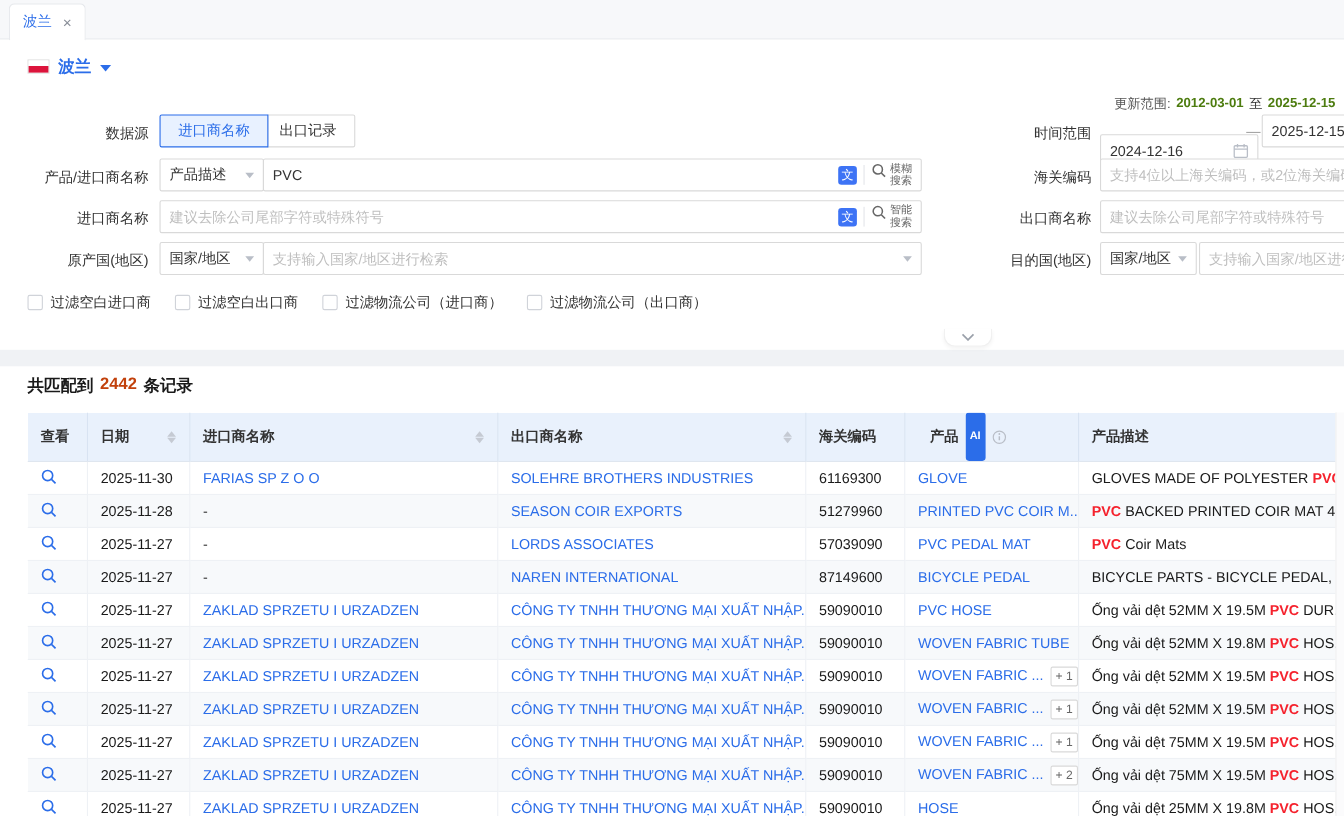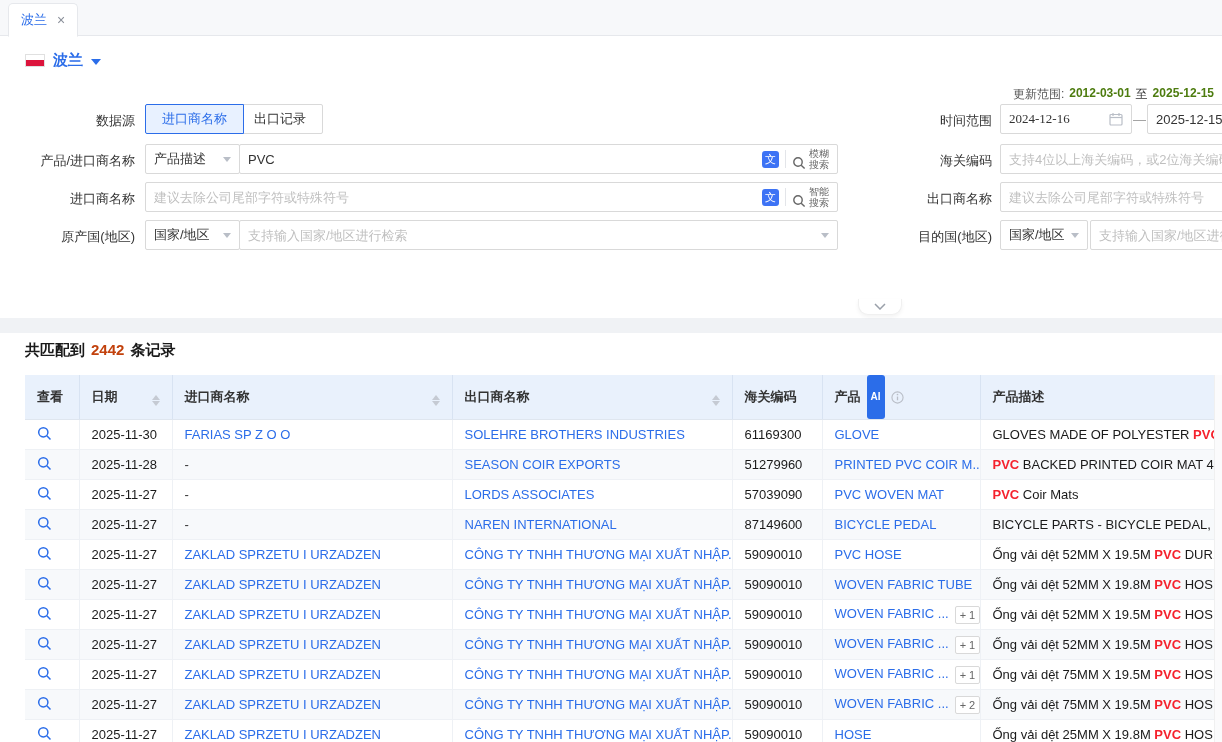--- a/index.html
+++ b/index.html
@@ -37,21 +37,21 @@
   .seg-btn:last-child { border-radius:0 2px 2px 0; margin-left:-1px;padding-left:10px; }
 
   .input-wrap { position:absolute; height:30px; border:1px solid #d9d9d9; border-radius:2px; background:#fff; display:flex; align-items:center; padding:0 8px; gap:6px; }
   .input-wrap input { border:none; outline:none; flex:1; min-width:0; font-size:13px; color:#333; font-family:inherit; background:transparent; }
   .input-wrap input::placeholder { color:#bfbfbf; }
   .selbox { position:absolute; height:30px; border:1px solid #d9d9d9; border-radius:2px; background:#fff; display:flex; align-items:center; justify-content:space-between; padding:0 8px; font-size:13px; color:#333; cursor:pointer; }
   .caret-gray { width:0; height:0; border-left:4px solid transparent; border-right:4px solid transparent; border-top:5px solid #b9bec7; }
 
   .suffix-divider { width:1px; height:18px; background:#e3e5e9; }
   .trans-icon { width:17px; height:17px; background:#3d73f5; color:#fff; border-radius:3px; font-size:11px; display:flex; align-items:center; justify-content:center; flex:none; cursor:pointer; }
-  .search-suffix { display:flex; align-items:flex-end; gap:3px; flex:none; cursor:pointer; }
+  .search-suffix { display:flex; align-items:flex-start; gap:3px; flex:none; cursor:pointer; }
   .search-suffix .txt { font-size:10px; color:#666; line-height:1.1; white-space:pre-line; }
 
   .cal-icon, .mag-icon { flex:none; display:block; }
 
   .checkbox-row { position:absolute; left:25px; top:266px; display:flex; gap:22px; align-items:center; }
   .cb-item { display:flex; align-items:center; gap:7px; cursor:pointer; }
   .cb-box { width:14px; height:14px; border:1px solid #d0d3d9; border-radius:2px; background:#fff; flex:none; }
   .cb-label { font-size:13px; color:#333; }
 
   .collapse-pill { position:absolute; left:858px; top:299px; width:44px; height:16px; background:#fff; border:1px solid #f0f0f0; border-top:none; border-radius:0 0 10px 10px; box-shadow:0 2px 4px rgba(0,0,0,0.05); display:flex; align-items:center; justify-content:center; cursor:pointer; z-index:3; }
@@ -59,22 +59,22 @@
   .sep-band { position:absolute; left:0; right:0; top:318px; height:15px; background:#f0f2f5; }
 
   
   .match-line { position:absolute; left:25px; top:341px; font-size:15px; font-weight:bold; color:#1a1a1a; display:flex; gap:6px; }
   .match-line .count { color:#c2410c; }
 
   .table-area { position:absolute; left:25px; top:375px; right:0; bottom:0; overflow:hidden; }
   table { border-collapse:collapse; table-layout:fixed; width:1420px; }
   col.c-view{width:54px} col.c-date{width:93px} col.c-imp{width:280px} col.c-exp{width:280px} col.c-hs{width:90px} col.c-prod{width:158px} col.c-desc{width:465px}
   thead th { background:#e9f1fc; height:38px; font-size:13px; font-weight:bold; color:#333; text-align:left; padding:0 12px; border-right:1px solid #d8e3f2; border-bottom:1px solid #dfe6ef; white-space:nowrap; overflow:hidden; }
-  thead th .th-flex { display:flex; align-items:flex-end; justify-content:space-between; }
-  thead th .th-left { display:flex; align-items:center; gap:6px; }
+  thead th .th-flex { display:flex; align-items:center; justify-content:space-between; }
+  thead th .th-left { display:flex; align-items:center; gap:6px;margin-left:11px; }
   tbody td { height:30px; font-size:13px; color:#1a1a1a; padding:0 12px; border-right:1px solid #eef1f5; border-bottom:1px solid #eef1f5; white-space:nowrap; overflow:hidden; }
   tbody tr:nth-child(even) td { background:#f7f9fb; }
   tbody tr:nth-child(odd) td { background:#fff; }
   td a, .link { color:#2b6de9; text-decoration:none; cursor:pointer; }
   td a.plain { color:#333; cursor:default; }
   .hl { color:#f5222d; font-weight:bold; }
   .plus-badge { display:inline-block; margin-left:6px; padding:0 4px; border:1px solid #d9d9d9; border-radius:2px; font-size:11px; color:#666; background:#fff; line-height:16px; vertical-align:middle; cursor:pointer; }
   .sort { display:inline-flex; flex-direction:column; gap:1px; margin-left:6px; }
   .sort i { width:0; height:0; border-left:4px solid transparent; border-right:4px solid transparent; display:block; }
   .sort .up { border-bottom:5px solid #c5cad3; }
@@ -110,21 +110,21 @@
     <span class="to">至</span>
     <span class="date">2025-12-15</span>
   </div>
 
   <div class="flabel" style="left:25px; top:112px;">数据源</div>
   <div class="seg">
     <div class="seg-btn active">进口商名称</div>
     <div class="seg-btn">出口记录</div>
   </div>
   <div class="rlabel" style="top:112px;">时间范围</div>
-  <div class="input-wrap" style="left:1000px; top:104px; width:132px;font-family:Liberation Serif, serif;">
+  <div class="input-wrap" style="left:1000px; top:122px; width:144px;">
     <input value="2024-12-16" style="">
     <svg class="cal-icon" width="14" height="14" viewBox="0 0 14 14">
         <rect x="1" y="2.5" width="12" height="10.5" rx="1" fill="none" stroke="#b9bec7" stroke-width="1.2"></rect>
         <line x1="1" y1="5.5" x2="13" y2="5.5" stroke="#b9bec7" stroke-width="1.2"></line>
         <line x1="4" y1="1" x2="4" y2="4" stroke="#b9bec7" stroke-width="1.2"></line>
         <line x1="10" y1="1" x2="10" y2="4" stroke="#b9bec7" stroke-width="1.2"></line>
       </svg>
   </div>
   <div style="position:absolute; left:1133px; top:112px; color:#999;">—</div>
   <div class="input-wrap" style="left:1147px; top:104px; width:128px;">
@@ -184,20 +184,38 @@
   </div>
   <div class="rlabel" style="top:228px;">目的国(地区)</div>
   <div class="selbox" style="left:1000px; top:220px; width:88px;">
     <span>国家/地区</span>
     <span class="caret-gray"></span>
   </div>
   <div class="input-wrap" style="left:1090px; top:220px; width:200px;">
     <input placeholder="支持输入国家/地区进行检索" style="">
   </div>
 
+  <div class="checkbox-row">
+    <span class="cb-item">
+      <span class="cb-box"></span>
+      <span class="cb-label">过滤空白进口商</span>
+    </span>
+    <span class="cb-item">
+      <span class="cb-box"></span>
+      <span class="cb-label">过滤空白出口商</span>
+    </span>
+    <span class="cb-item">
+      <span class="cb-box"></span>
+      <span class="cb-label">过滤物流公司（进口商）</span>
+    </span>
+    <span class="cb-item">
+      <span class="cb-box"></span>
+      <span class="cb-label">过滤物流公司（出口商）</span>
+    </span>
+  </div>
 
   <div class="collapse-pill">
     <svg width="12" height="7" viewBox="0 0 12 7">
         <polyline points="1,1 6,6 11,1" fill="none" stroke="#9aa0aa" stroke-width="1.5"></polyline>
       </svg>
   </div>
 
   <div class="sep-band"></div>
 
   <div class="match-line">
@@ -303,21 +321,21 @@
           <svg width="15" height="15" viewBox="0 0 15 15">
                   <circle cx="6.3" cy="6.3" r="4.6" fill="none" stroke="#2b6de9" stroke-width="1.5"></circle>
                   <line x1="9.8" y1="9.8" x2="13.5" y2="13.5" stroke="#2b6de9" stroke-width="1.5"></line>
                 </svg>
         </span>
       </td>
       <td>2025-11-27</td>
       <td><a class="plain">-</a></td>
       <td><a>LORDS ASSOCIATES</a></td>
       <td>57039090</td>
-      <td><a>PVC WOVEN MAT</a></td>
+      <td><a>PVC PEDAL MAT</a></td>
       <td><span class="hl">PVC</span><span> Coir Mats</span></td>
     </tr>
           <tr>
       <td>
         <span class="view-btn">
           <svg width="15" height="15" viewBox="0 0 15 15">
                   <circle cx="6.3" cy="6.3" r="4.6" fill="none" stroke="#2b6de9" stroke-width="1.5"></circle>
                   <line x1="9.8" y1="9.8" x2="13.5" y2="13.5" stroke="#2b6de9" stroke-width="1.5"></line>
                 </svg>
         </span>

